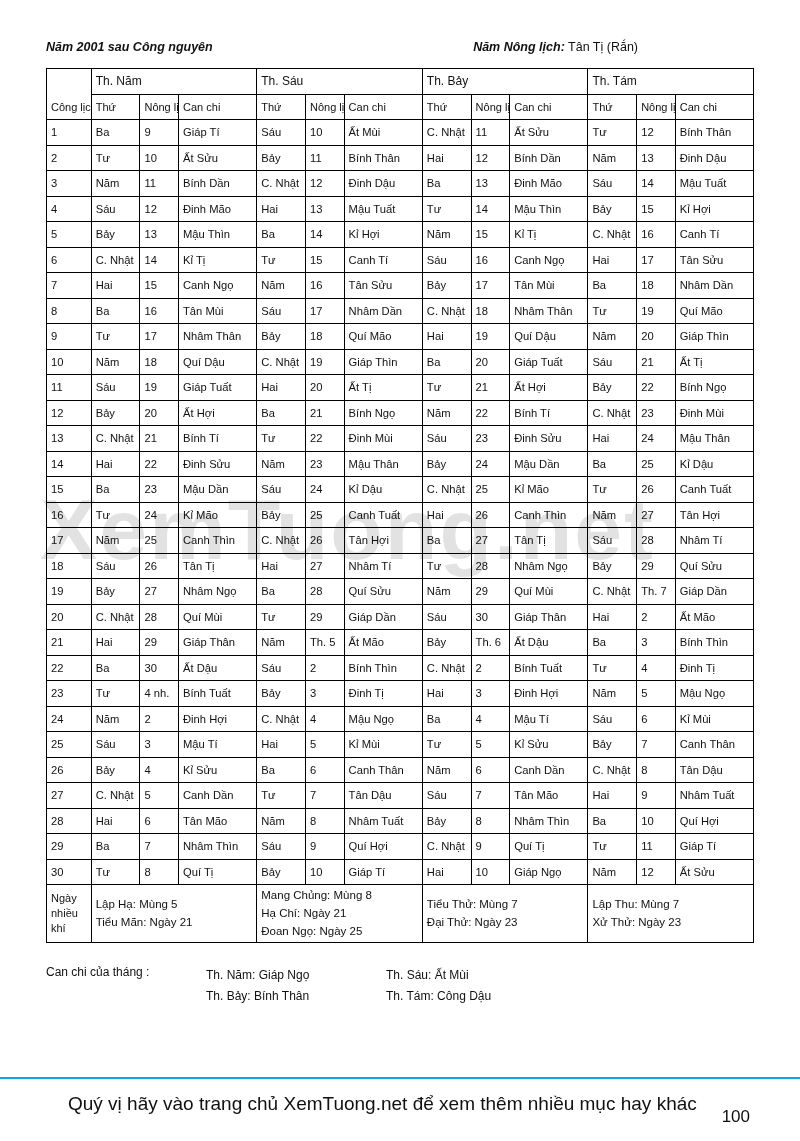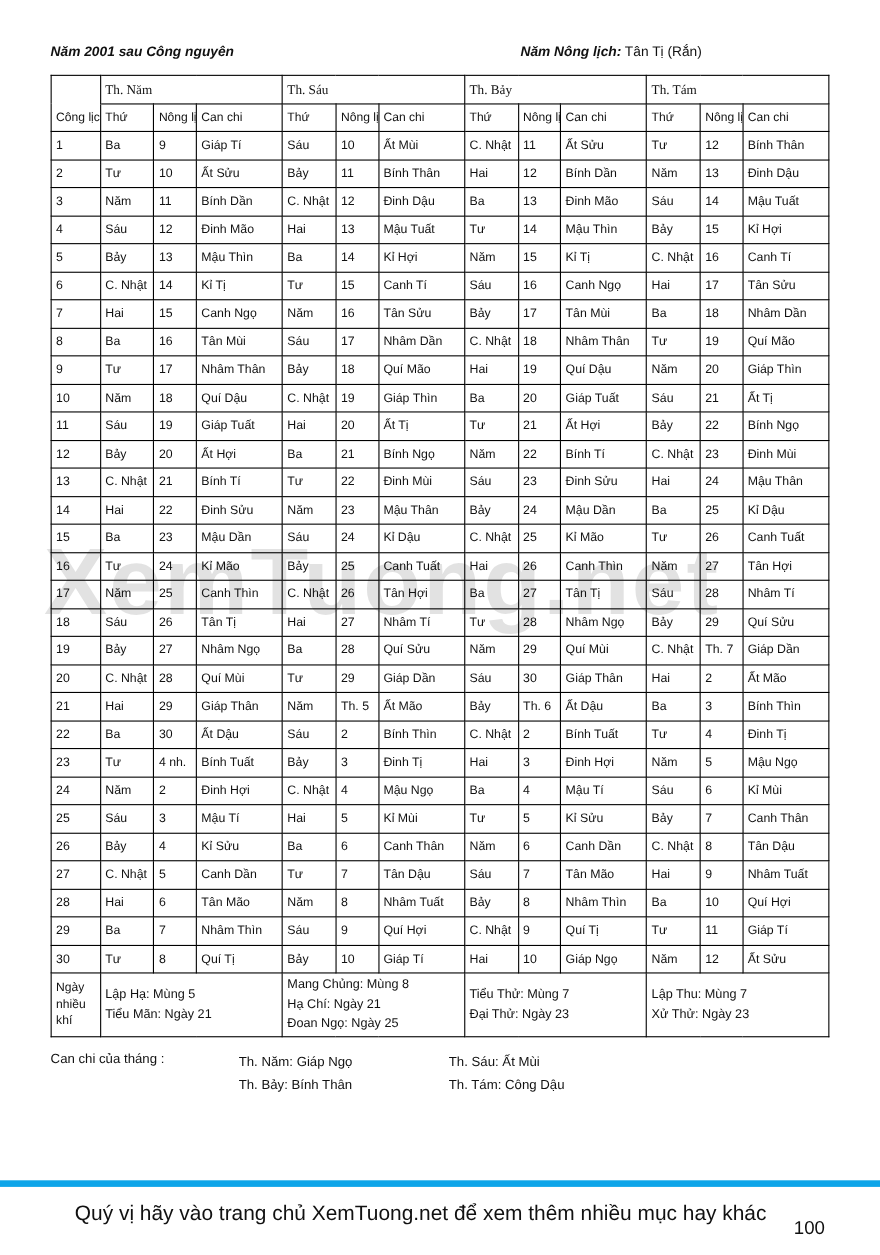--- a/index.html
+++ b/index.html
@@ -54,47 +54,47 @@
     border:1px solid #000;
     padding:2px 4px;
     height:20.5px;
     vertical-align:middle;
     font-weight:normal;
     text-align:left;
     background:transparent;
     white-space:nowrap;
     overflow:hidden;
   }
-  .mhead{text-align:center;font-size:12px;font-family:Liberation Serif, serif;}
+  .mhead{text-align:center;font-size:12px;}
   .colhead{font-size:11px;}
   
   col.c0{width:44px}
   col.cthu{width:48px}
   col.cnong{width:38px}
   col.ccan{width:77px}
 
   .tiet-label{font-size:11px;line-height:1.35;}
   .tiet-cell{font-size:11.5px;line-height:1.55;vertical-align:top;padding-top:4px;}
   .tiet-row td{height:auto;}
   
   .canchi-note{
-    margin-top:12px;
+    margin-top:22px;
     font-size:12px;
     display:flex;
-    gap:11px;
+    gap:0px;
   }
   .canchi-note .lbl{width:160px;}
   .canchi-note .col1{width:180px;line-height:1.75;}
   .canchi-note .col2{line-height:1.75;}
   
   .bottom{
     position:absolute;
     left:0;bottom:0;
     width:800px;
-    border-top:6px solid #0ea5e9;
+    border-top:2px solid #0ea5e9;
     height:62px;
   }
   .bottom-inner{
     padding:14px 40px 0 68px;
     font-size:19px;
     color:#111;
     white-space:nowrap;
   }
   .bottom-inner .brand{color:#111;}
   .pagenum{

